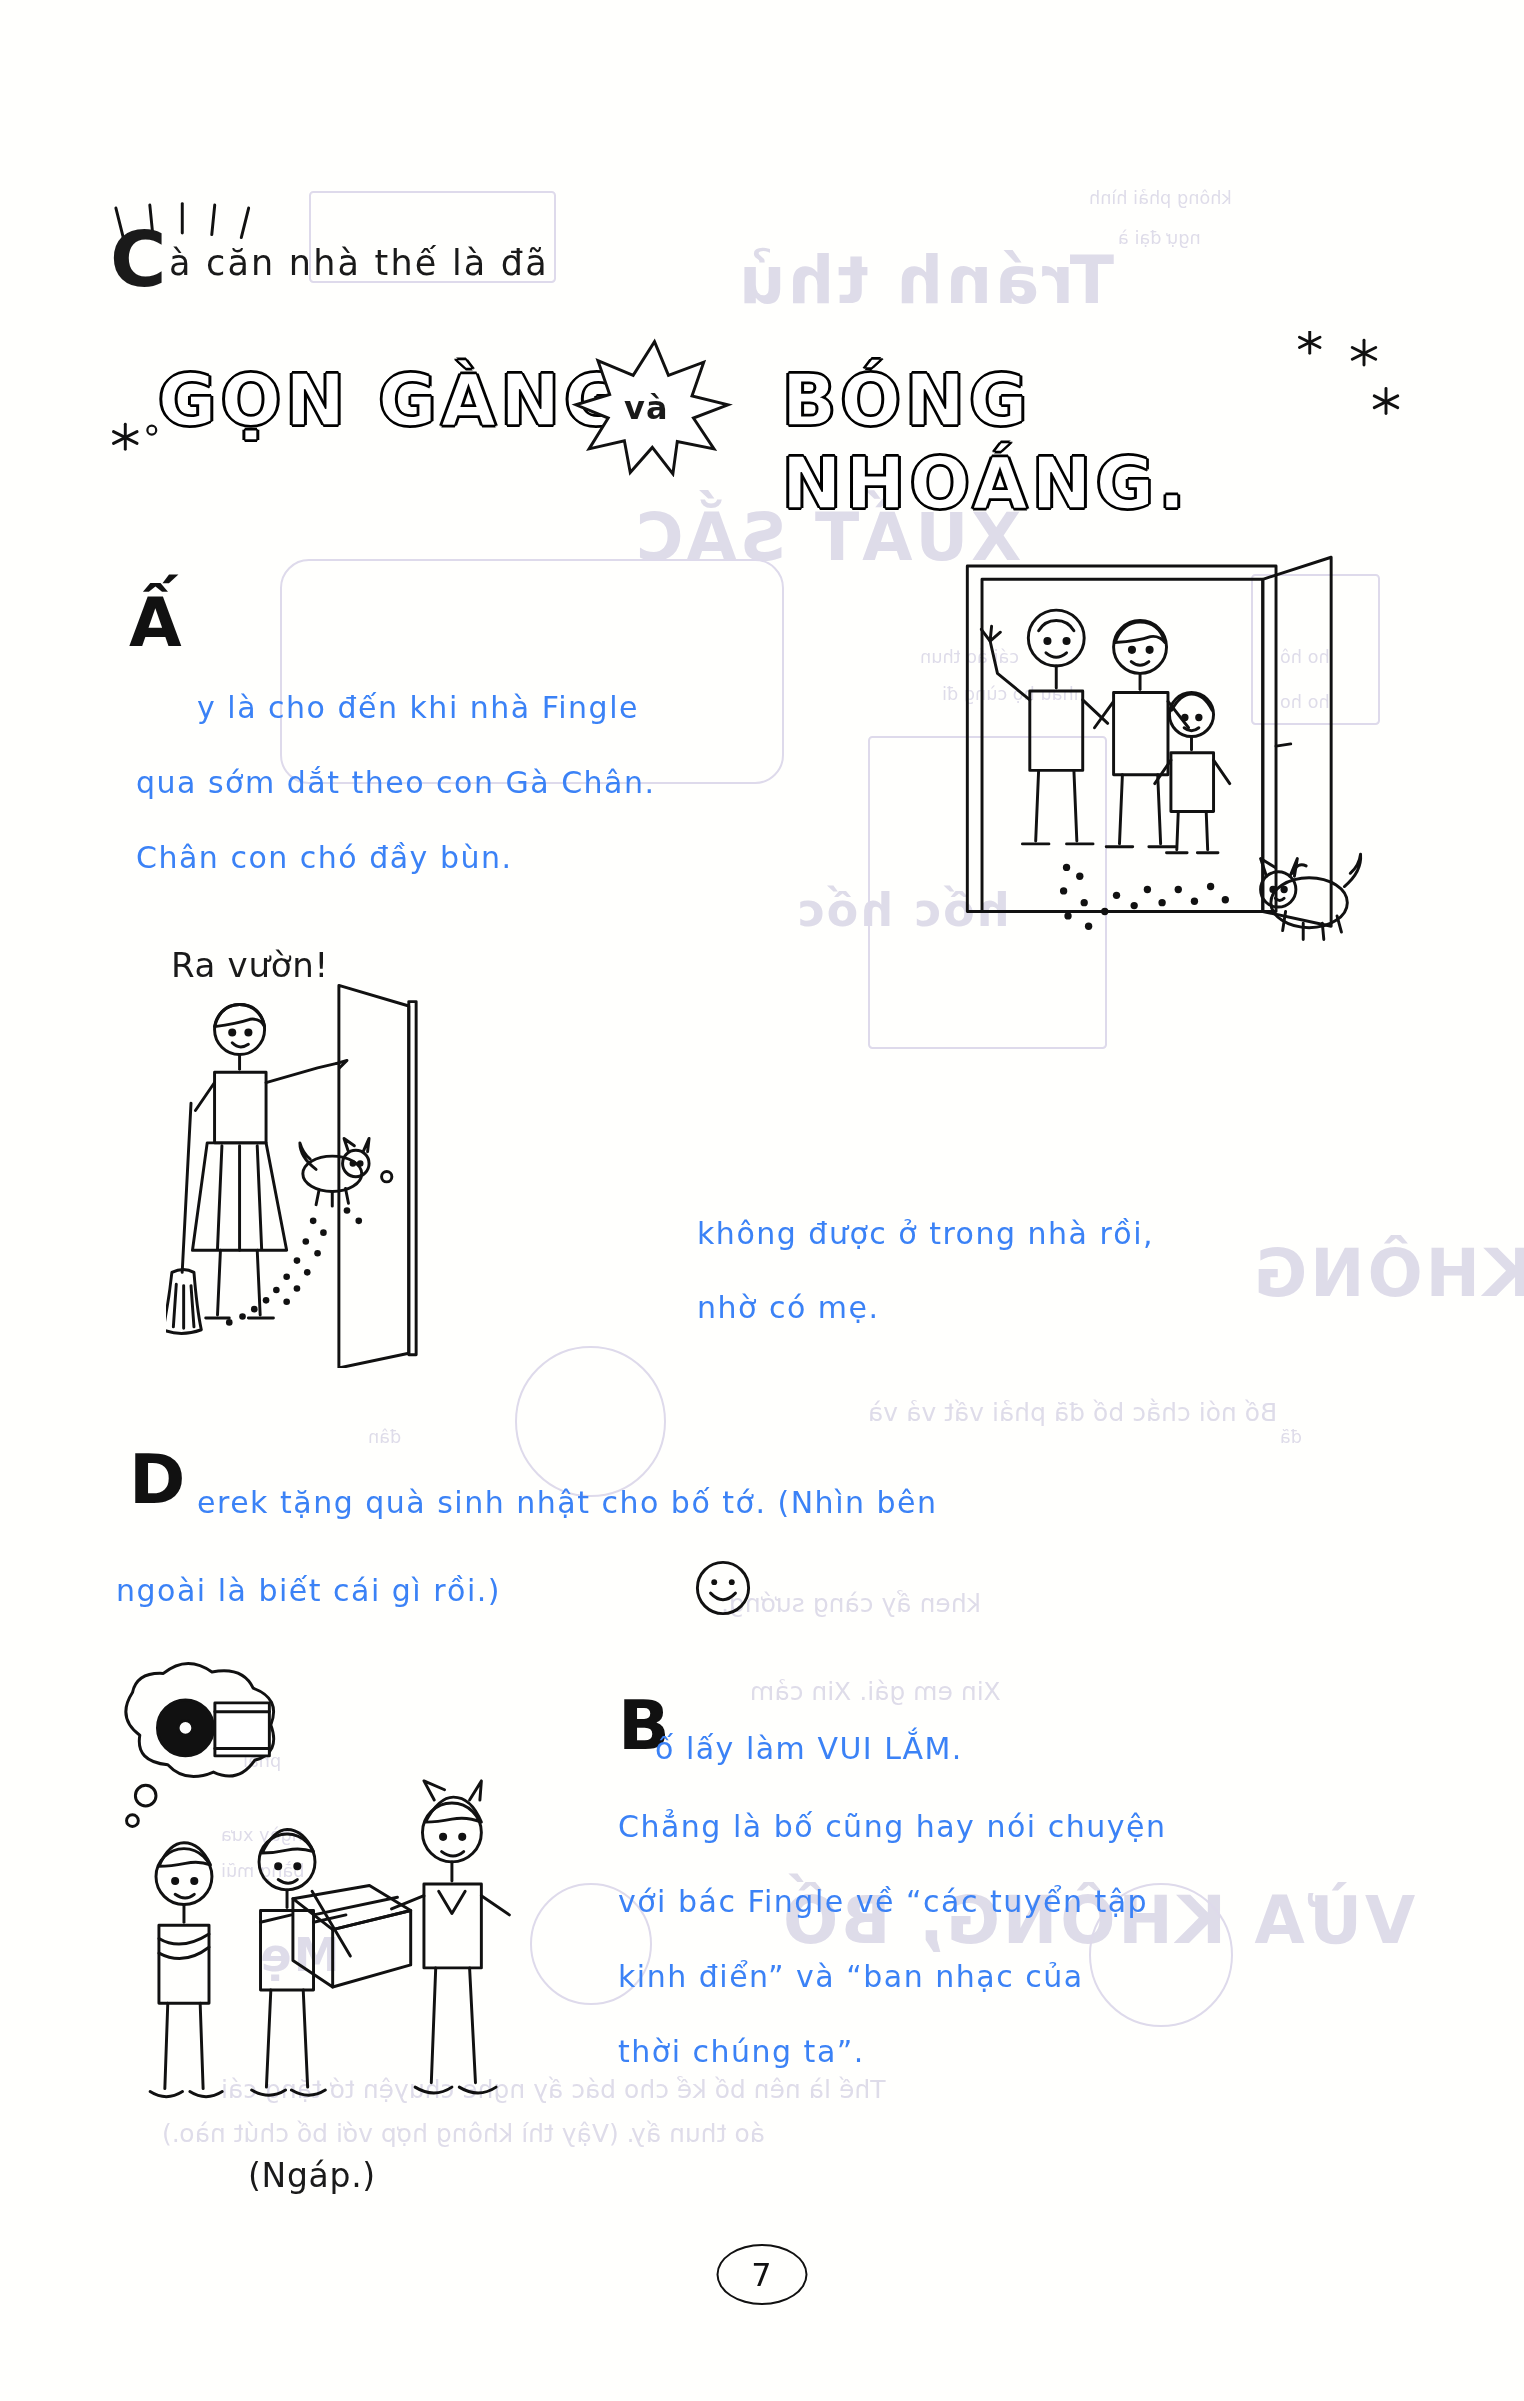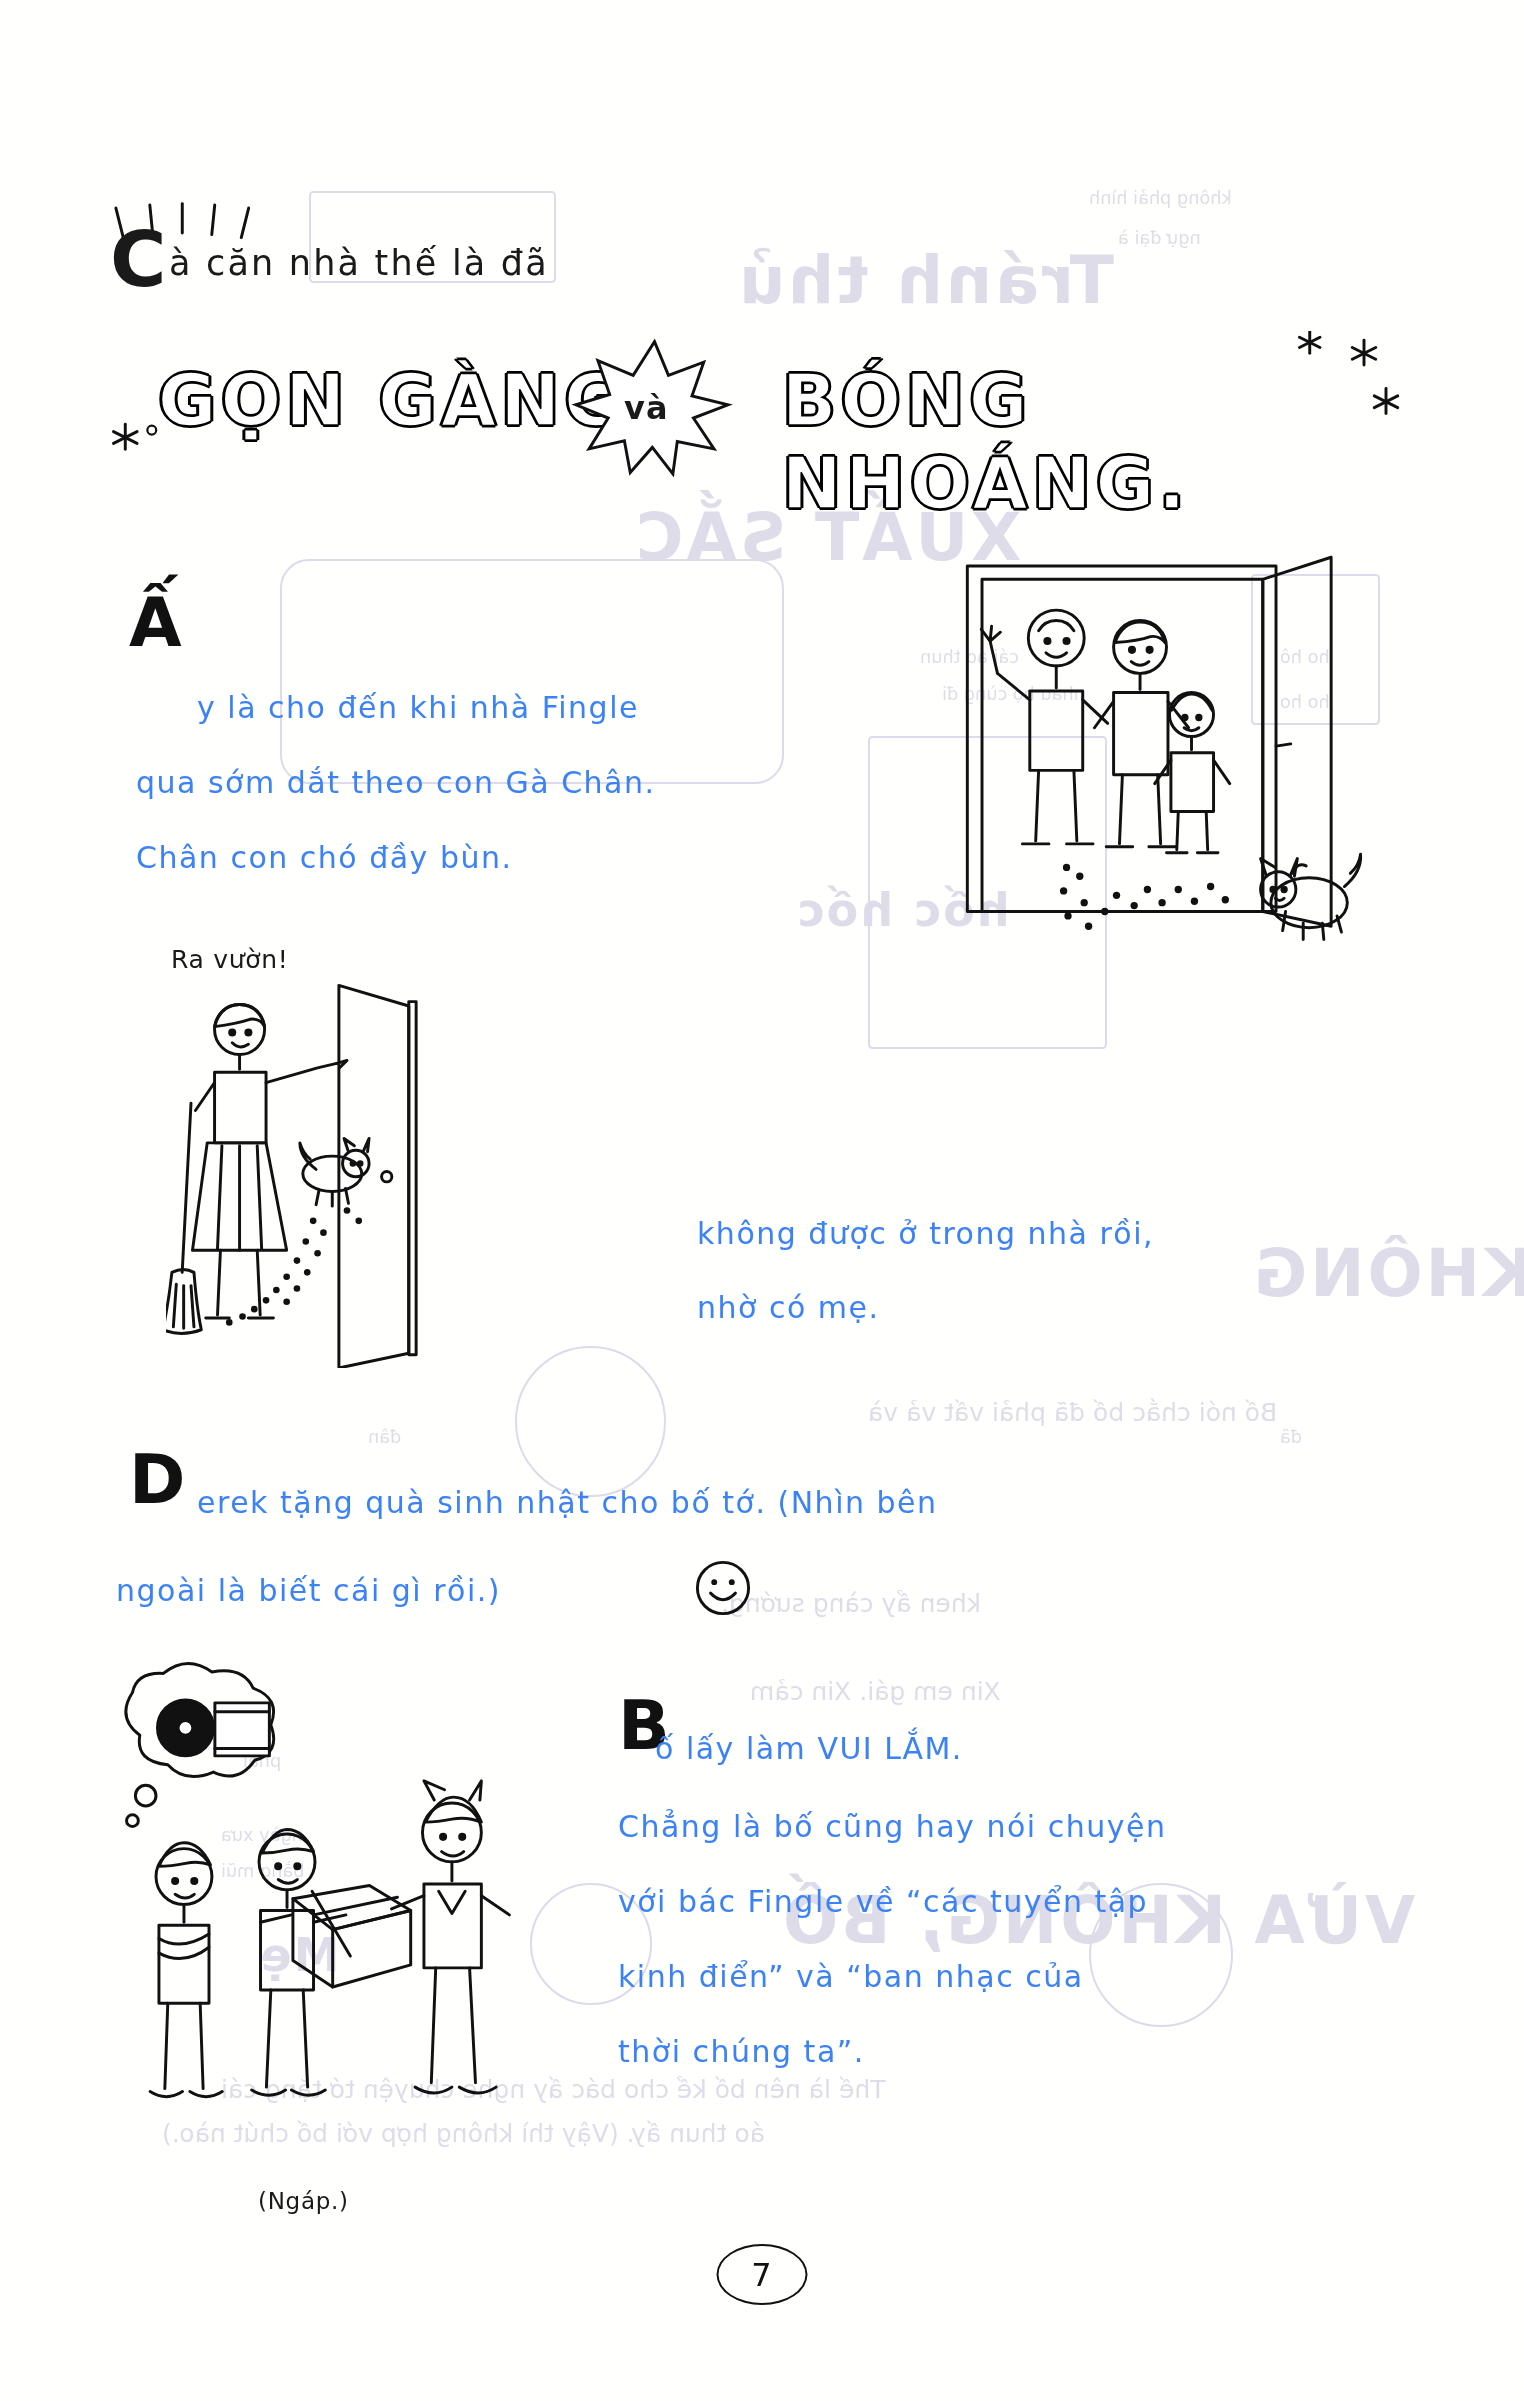--- a/index.html
+++ b/index.html
@@ -113,21 +113,21 @@
     align-items: center;
     justify-content: center;
   }
   #page-number {
     font-size: 32px;
     color: #111;
   }
 
   .cap-small {
     position: absolute;
-    font-size: 25px;
+    font-size: 34px;
     letter-spacing: 0.7px;
   }
   svg { display: block; }
 </style>
 </head>
 <body>
 
 <div class="page">
 
   <div>
@@ -415,21 +415,21 @@
       <circle cx="488" cy="266" r="3.5" fill="#111"></circle>
       <path d="M460 286 q16 12 30 0"></path>
       <path d="M474 300 L474 326"></path>
       <path d="M436 330 h78 v114 h-78 z"></path>
       <path d="M436 346 L392 364 M514 346 L552 372"></path>
       <path d="M452 444 L446 600 M498 444 L506 600"></path>
       <path d="M424 606 q26 16 50 0 M484 606 q26 16 50 0"></path>
       <path d="M456 340 L474 370 L492 340"></path>
     </g>
   </svg>
-  <div class="cap-small hand" style="left:258px;top:2156px;font-size:23px;margin-top:32px;">(Ngáp.)</div>
+  <div class="cap-small hand" style="left:248px;top:2156px;font-size:33px;">(Ngáp.)</div>
 
   <div class="dropcap hand" style="left:618px;top:1692px;">B</div>
   <div class="body-text hand" style="left:655px;top:1725px;">ố lấy làm VUI LẮM.</div>
   <div class="body-text hand" style="left:618px;top:1878px;">với bác Fingle về “các tuyển tập</div>
   <div class="body-text hand" style="left:618px;top:1803px;">Chẳng là bố cũng hay nói chuyện</div>
   <div class="body-text hand" style="left:618px;top:1953px;">kinh điển” và “ban nhạc của</div>
   <div class="body-text hand" style="left:618px;top:2028px;">thời chúng ta”.</div>
 
   <div id="page-number-wrap">
     <span id="page-number" class="hand">7</span>

